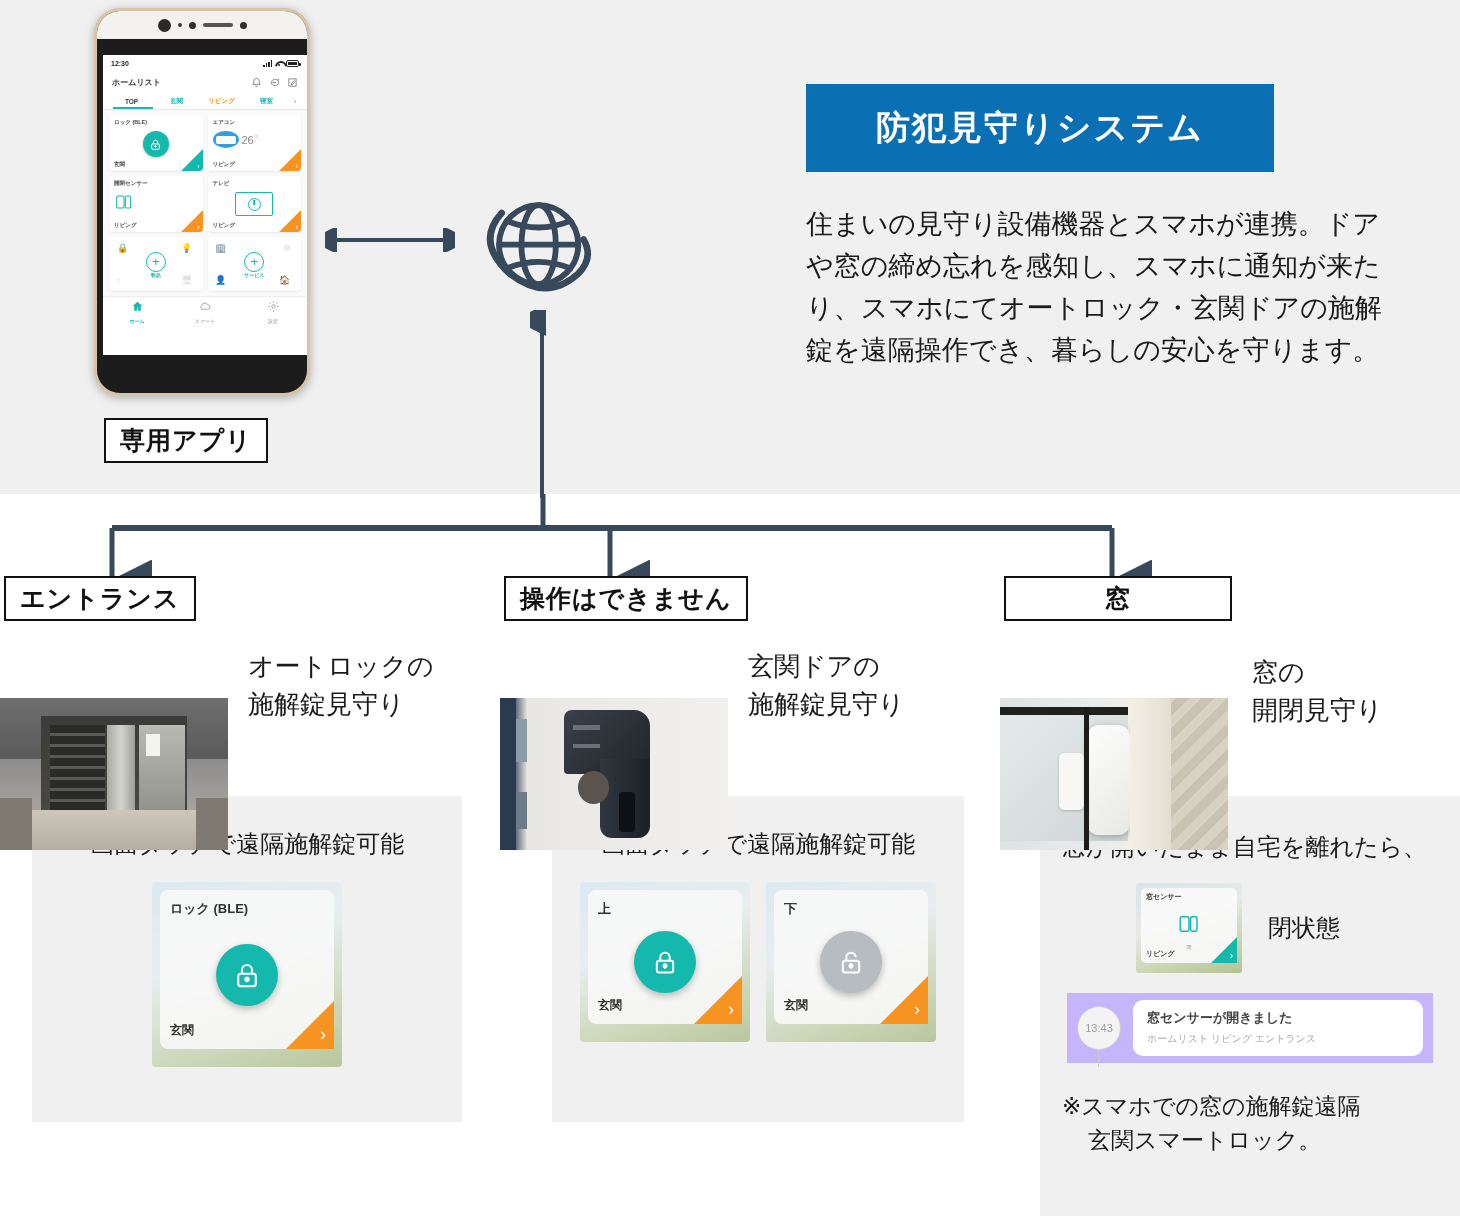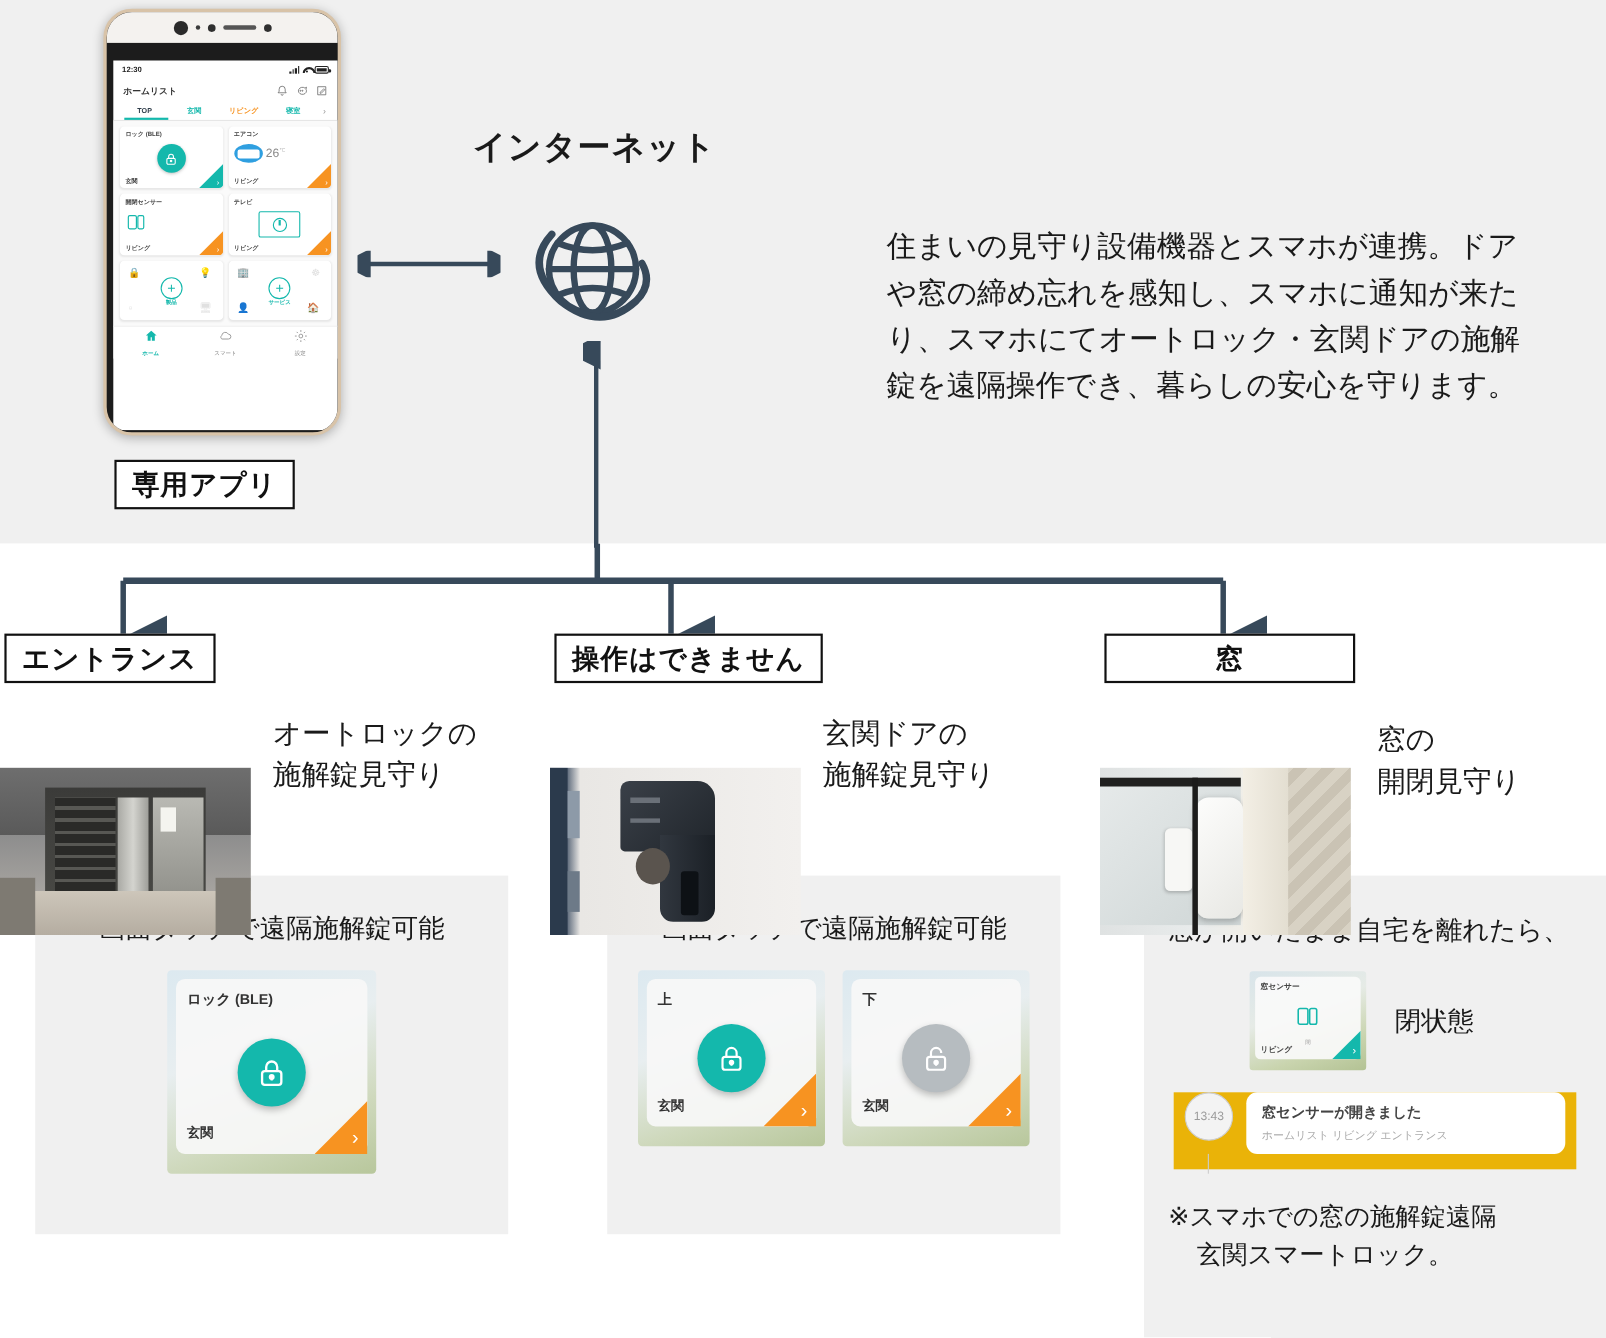--- a/index.html
+++ b/index.html
@@ -34,21 +34,21 @@
     background: #f4f2ef;
     display: flex; align-items: center; justify-content: center; gap: 7px;
   }
   .cam-big { width: 13px; height: 13px; border-radius: 50%; background: #2a2a2a; }
   .cam-dot { width: 4px; height: 4px; border-radius: 50%; background: #3a3a3a; }
   .cam-mid { width: 7px; height: 7px; border-radius: 50%; background: #2f2f2f; }
   .speaker { width: 30px; height: 4px; border-radius: 3px; background: #555; }
 
   .screen {
     position: absolute; left: 6px; top: 44px;
-    width: 204px; height: 336px;
+    width: 204px; height: 300px;
     background: #ffffff;
     overflow: hidden;
   }
   .statusbar {
     height: 16px; display: flex; align-items: center;
     justify-content: space-between; padding: 0 8px;
     font-size: 7px; color: #222; font-weight: bold;
   }
   .sb-right { display: flex; align-items: center; gap: 3px; }
   .bars { display: flex; align-items: flex-end; gap: 1px; height: 7px; }
@@ -252,22 +252,22 @@
   .wcard-foot{position:absolute;left:10px;bottom:14px;font-size:7px;font-weight:bold;color:#444;}
   .wcard-ico{position:absolute;left:50%;top:46%;transform:translate(-50%,-50%);width:24px;height:20px;}
   .wcard-sub{position:absolute;left:50%;top:68%;transform:translateX(-50%);font-size:5px;color:#999;}
   .wcard-corner{position:absolute;right:5px;bottom:10px;width:26px;height:26px;overflow:hidden;}
   .wcard-corner i{position:absolute;right:0;bottom:0;width:0;height:0;border-left:26px solid transparent;border-bottom:26px solid #14b8ac;}
   .wcard-corner span{position:absolute;right:4px;bottom:2px;color:#fff;font-size:10px;line-height:1;}
   .wstate { font-size: 24px; font-weight: 500; color: #1a1a1a; }
 
   
   .notif {
-    margin: 20px auto 0; width: 366px; height: 70px; background: #eab308;
-    position: relative; display: flex; align-items: flex-start; padding: 0 10px;
+    margin: 20px auto 0; width: 366px; height: 70px; background: #c4b5fd;
+    position: relative; display: flex; align-items: center; padding: 0 10px;
   }
   .notif-time {
     width: 44px; height: 44px; border-radius: 50%; border: 1px solid #cdcdcd;
     background: #f3f3f3; color: #9a9a9a; font-size: 11px;
     display: flex; align-items: center; justify-content: center; flex: none;
   }
   .notif-tail { position:absolute; left:31px; bottom:-4px; width:1px; height:18px; background:#cdcdcd;}
   .notif-body {
     margin-left: 12px; background: #fff; border-radius: 10px;
     flex: 1; height: 56px; padding: 9px 14px;
@@ -439,21 +439,20 @@
         </div>
       </div>
 
     </div>
   </div>
 
   <div class="app-label">
     <span class="boxlabel">専用アプリ</span>
   </div>
 
-  <div class="internet-label">インターネット</div>
 
   <svg class="arrow-h" viewBox="0 0 130 24">
     <defs>
       <marker id="ahL" markerWidth="7" markerHeight="7" refX="6" refY="3.5" orient="auto">
           <path d="M7,0 L7,7 L0,3.5 z" fill="#37495a"></path>
         </marker>
       <marker id="ahR" markerWidth="7" markerHeight="7" refX="1" refY="3.5" orient="auto">
           <path d="M0,0 L0,7 L7,3.5 z" fill="#37495a"></path>
         </marker>
     </defs>
@@ -471,20 +470,23 @@
 
   <svg class="arrow-up" viewBox="0 0 24 190">
     <defs>
         <marker id="auU" markerWidth="8" markerHeight="8" refX="4" refY="7" orient="auto">
           <path d="M0,8 L8,8 L4,0 z" fill="#37495a"></path>
         </marker>
       </defs>
     <line x1="12" y1="188" x2="12" y2="10" stroke="#37495a" stroke-width="4" marker-end="url(#auU)"></line>
   </svg>
 
+  <div class="title-box">
+    <span>防犯見守りシステム</span>
+  </div>
   <div class="desc">住まいの見守り設備機器とスマホが連携。ドアや窓の締め忘れを感知し、スマホに通知が来たり、スマホにてオートロック・玄関ドアの施解錠を遠隔操作でき、暮らしの安心を守ります。</div>
 </div>
 
 <svg class="connectors" viewBox="0 0 1460 105">
   <defs>
       <marker id="dn" markerWidth="9" markerHeight="9" refX="4.5" refY="8" orient="auto">
         <path d="M0,0 L9,0 L4.5,9 z" fill="#37495a"></path>
       </marker>
     </defs>
   <line x1="543" y1="0" x2="543" y2="35" stroke="#37495a" stroke-width="5"></line>

